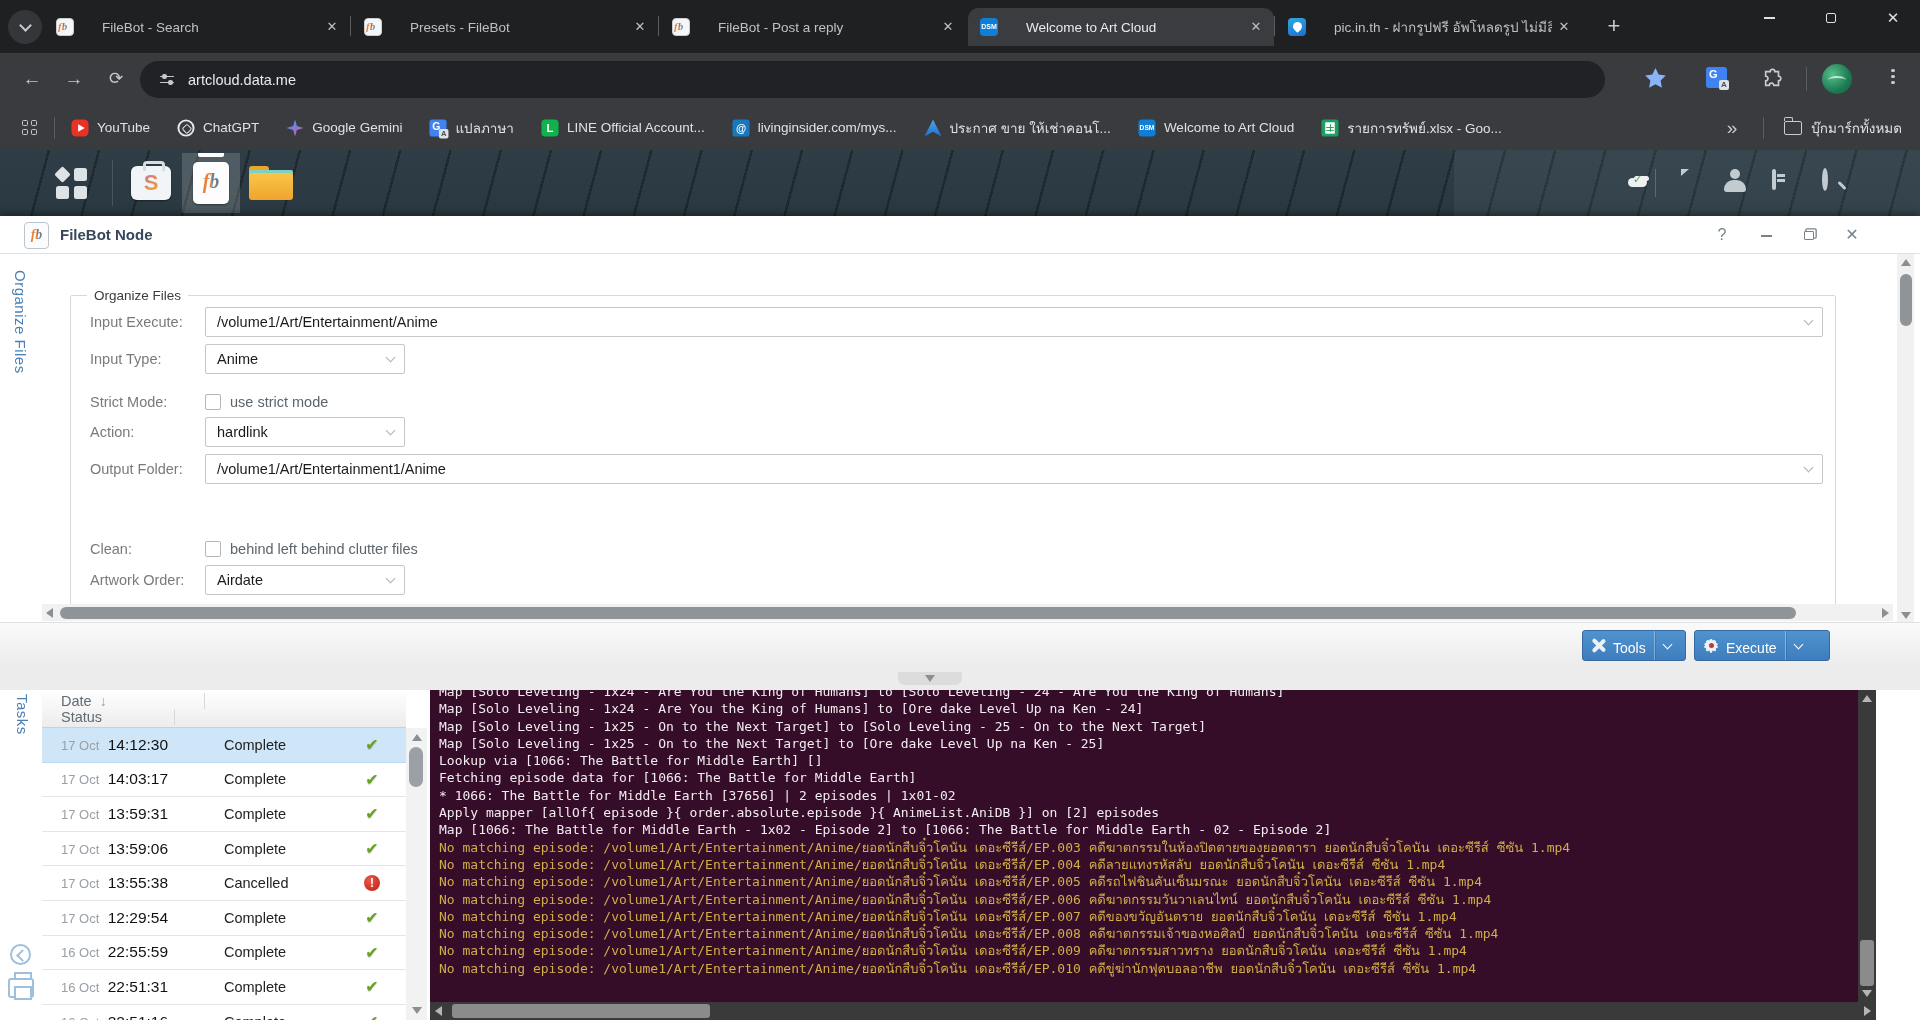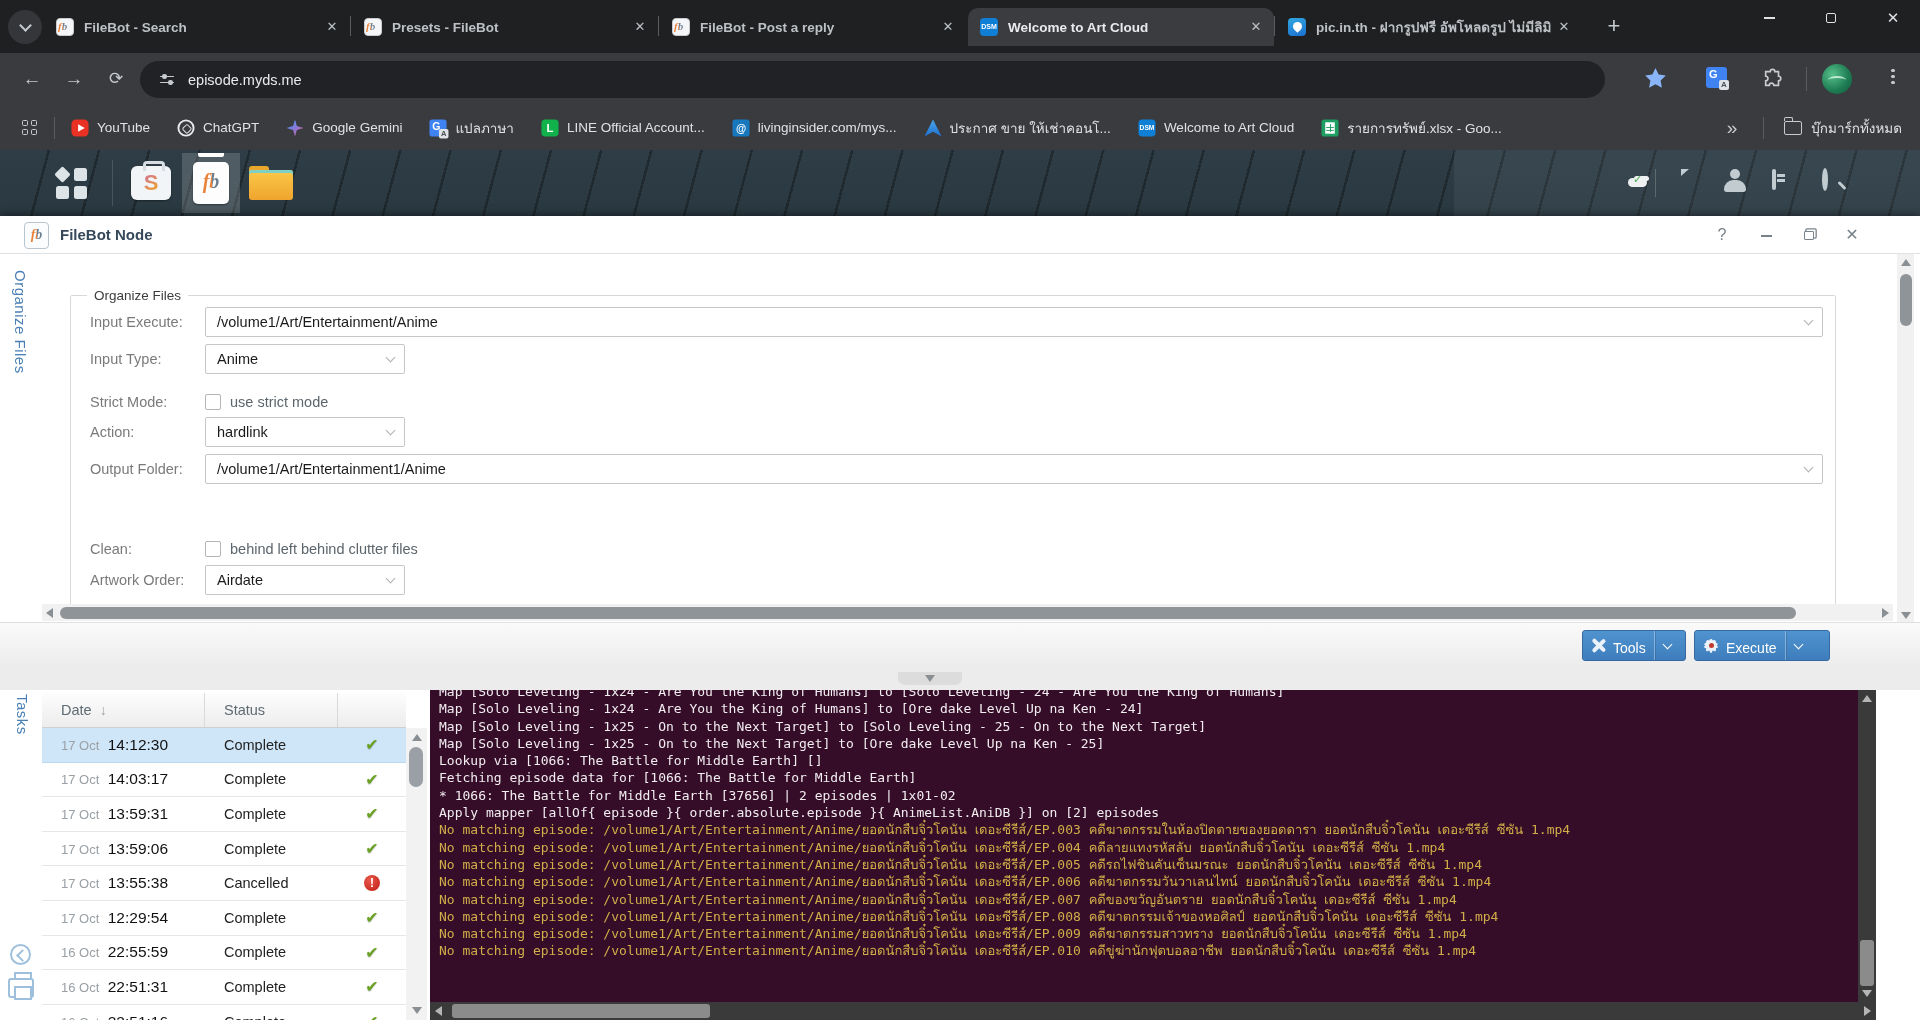--- a/index.html
+++ b/index.html
@@ -8,21 +8,21 @@
   #screen { position:relative; width:1920px; height:1020px; overflow:hidden; background:#fff; }
 
   
   .tabbar { position:absolute; left:0; top:0; width:1920px; height:53px; background:#1f2022; }
   .tab-search-btn { position:absolute; left:8px; top:10px; width:34px; height:34px; border-radius:50%; background:#34363a; color:#c7cbcf; display:flex; align-items:center; justify-content:center; }
   .tab-search-btn .chev { width:9px; height:9px; border-right:2px solid #c7cbcf; border-bottom:2px solid #c7cbcf; transform:rotate(45deg); margin-top:-4px; }
   .tabs { position:absolute; left:44px; top:8px; display:flex; height:45px; }
   .tab { position:relative; width:306px; height:38px; margin-right:2px; border-radius:10px 10px 0 0; display:flex; align-items:center; padding:0 30px 0 12px; color:#bdc1c6; font-size:13.5px; }
   .tab.active { background:#3b3c3f; color:#e9eaed; }
   .tab:not(.active):not(:first-child)::before { content:""; position:absolute; left:-2px; top:8px; width:1px; height:20px; background:#5a5c5f; }
-  .tab .title { white-space:nowrap; overflow:hidden; margin-left:10px; flex:1; min-width:0;font-weight:bold; }
+  .tab .title { white-space:nowrap; overflow:hidden; margin-left:28px; flex:1; min-width:0; }
   .tab .x { position:absolute; right:10px; top:11px; width:16px; height:16px; color:#bdc1c6; font-size:13px; line-height:16px; text-align:center; }
   .newtab { position:absolute; left:1600px; top:13px; width:28px; height:28px; color:#c7cbcf; font-size:22px; line-height:26px; text-align:center; }
   .winctl { position:absolute; top:0; height:36px; width:46px; display:flex; align-items:center; justify-content:center; color:#dfe1e5; }
   .wc-min span { display:block; width:11px; height:1.6px; background:#dfe1e5; }
   .wc-max span { display:block; width:10px; height:10px; border:1.4px solid #dfe1e5; border-radius:2px; }
   .wc-close { font-size:15px; }
 
   
   .bi { width:18px; height:18px; border-radius:4px; flex:none; position:relative; display:inline-block; }
   .bi-filebot { background:#f5f6f8; border:1px solid #c9ccd1; }
@@ -171,21 +171,21 @@
   .ic-gear::before { content:""; position:absolute; inset:1px; background:#eaf1f8; border-radius:50%;
      clip-path:polygon(50% -10%,63% 15%,85% 5%,85% 30%,110% 37%,90% 50%,110% 63%,85% 70%,85% 95%,63% 85%,50% 110%,37% 85%,15% 95%,15% 70%,-10% 63%,10% 50%,-10% 37%,15% 30%,15% 5%,37% 15%); }
   .ic-gear::after { content:""; position:absolute; left:5.5px; top:5.5px; width:5px; height:5px; border-radius:50%; background:#c23b2e; }
 
   
   .splitter { position:absolute; left:0; top:450px; width:1920px; height:24px; background:#ececec; }
   .split-handle { position:absolute; left:898px; top:6px; width:64px; height:13px; background:#dcdcdc; border-radius:0 0 7px 7px; display:flex; align-items:center; justify-content:center; }
 
   
   .tasktable { position:absolute; left:42px; top:477px; width:364px; height:327px; background:#fff; }
-  .thead { display:flex; height:35px; background:linear-gradient(#fdfdfd,#ececec); border-bottom:1px solid #cfcfcf; }
+  .thead { display:flex; height:35px; background:linear-gradient(#fdfdfd,#ececec); border-bottom:1px solid #cfcfcf;flex-direction:column; }
   .th { display:flex; align-items:center; padding-left:19px; font-size:14.5px; color:#5f6b73; border-right:1px solid #d9d9d9; }
   .th.c1 { width:163px; } .th.c2 { width:133px; } .th.c3 { flex:1; border-right:none; }
   .sortarr { color:#9aa2a8; margin-left:8px; font-size:14px; }
   .trow { display:flex; align-items:center; height:34.6px; border-bottom:1px solid #e6e6e6; background:#fff; }
   .trow.sel { background:#cfe6f8; border-bottom-color:#bdd9ef; }
   .td-date { width:163px; padding-left:19px; white-space:nowrap; }
   .td-date .day { color:#9aa0a5; font-size:13px; }
   .td-date .time { color:#111; font-size:15.5px; margin-left:4px; }
   .td-status { width:133px; padding-left:19px; font-size:14.5px; color:#222; }
   .td-ic { flex:1; text-align:center; }
@@ -268,21 +268,21 @@
 
   <div class="toolbar">
     <div class="nav-ic" style="left:18px;">←</div>
     <div class="nav-ic" style="left:60px;">→</div>
     <div class="nav-ic" style="left:102px; font-size:17px;">⟳</div>
     <div class="omnibox">
       <span class="tune">
           <i></i>
           <i></i>
         </span>
-      <span class="url">episode.myds.me</span>
+      <span class="url">artcloud.data.me</span>
     </div>
     <div class="star">
       <svg width="21" height="20" viewBox="0 0 20 19">
           <path fill="#8ab4f8" d="M10 0l3 6.2 6.8 1-4.9 4.7 1.2 6.8L10 15.5 3.9 18.7l1.2-6.8L.2 7.2l6.8-1z"></path>
         </svg>
     </div>
     <div class="tb-right-ic" style="left:1706px;"><span class="bi bi-translate" style="width:21px;height:21px;"></span></div>
     <div class="tb-right-ic" style="left:1762px; top:15px;">
       <svg width="22" height="22" viewBox="0 0 24 24">
           <path fill="none" stroke="#c7cbcf" stroke-width="1.8" d="M9 4a2.5 2.5 0 0 1 5 0h4v5a2.5 2.5 0 0 1 0 5v5h-5a2.5 2.5 0 0 0-5 0H4v-5a2.5 2.5 0 0 0 0-5V4h5z"></path>
@@ -621,20 +621,21 @@
 
           <div class="logline">Lookup via [1066: The Battle for Middle Earth] []</div>
 
           <div class="logline">Fetching episode data for [1066: The Battle for Middle Earth]</div>
 
           <div class="logline">* 1066: The Battle for Middle Earth [37656] | 2 episodes | 1x01-02</div>
 
           <div class="logline">Apply mapper [allOf{ episode }{ order.absolute.episode }{ AnimeList.AniDB }] on [2] episodes</div>
 
 
+          <div class="logline">Map [1066: The Battle for Middle Earth - 1x02 - Episode 2] to [1066: The Battle for Middle Earth - 02 - Episode 2]</div>
 
           <div class="logline warn">No matching episode: /volume1/Art/Entertainment/Anime/ยอดนักสืบจิ๋วโคนัน เดอะซีรีส์/EP.003 คดีฆาตกรรมในห้องปิดตายของยอดดารา ยอดนักสืบจิ๋วโคนัน เดอะซีรีส์ ซีซัน 1.mp4</div>
 
           <div class="logline warn">No matching episode: /volume1/Art/Entertainment/Anime/ยอดนักสืบจิ๋วโคนัน เดอะซีรีส์/EP.004 คดีลายแทงรหัสลับ ยอดนักสืบจิ๋วโคนัน เดอะซีรีส์ ซีซัน 1.mp4</div>
 
           <div class="logline warn">No matching episode: /volume1/Art/Entertainment/Anime/ยอดนักสืบจิ๋วโคนัน เดอะซีรีส์/EP.005 คดีรถไฟชินคันเซ็นมรณะ ยอดนักสืบจิ๋วโคนัน เดอะซีรีส์ ซีซัน 1.mp4</div>
 
           <div class="logline warn">No matching episode: /volume1/Art/Entertainment/Anime/ยอดนักสืบจิ๋วโคนัน เดอะซีรีส์/EP.006 คดีฆาตกรรมวันวาเลนไทน์ ยอดนักสืบจิ๋วโคนัน เดอะซีรีส์ ซีซัน 1.mp4</div>
 
           <div class="logline warn">No matching episode: /volume1/Art/Entertainment/Anime/ยอดนักสืบจิ๋วโคนัน เดอะซีรีส์/EP.007 คดีของขวัญอันตราย ยอดนักสืบจิ๋วโคนัน เดอะซีรีส์ ซีซัน 1.mp4</div>

